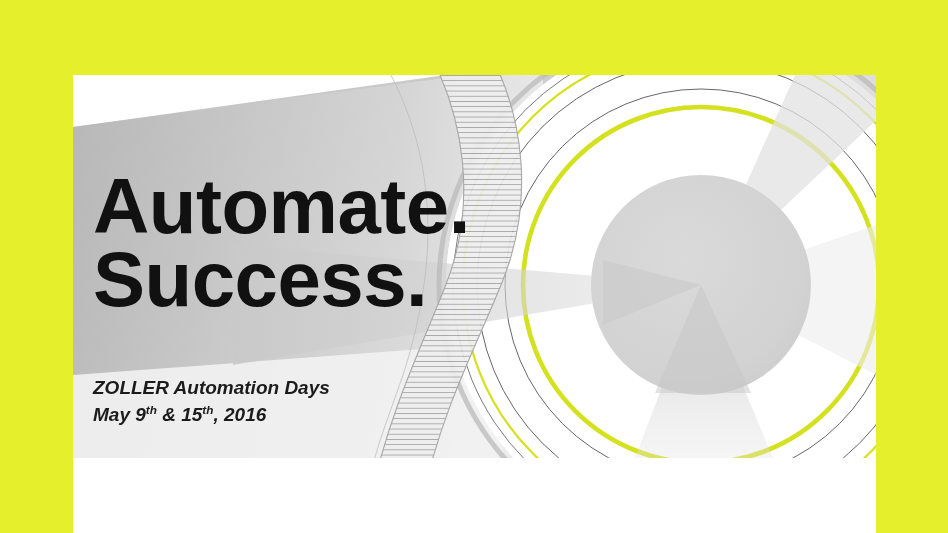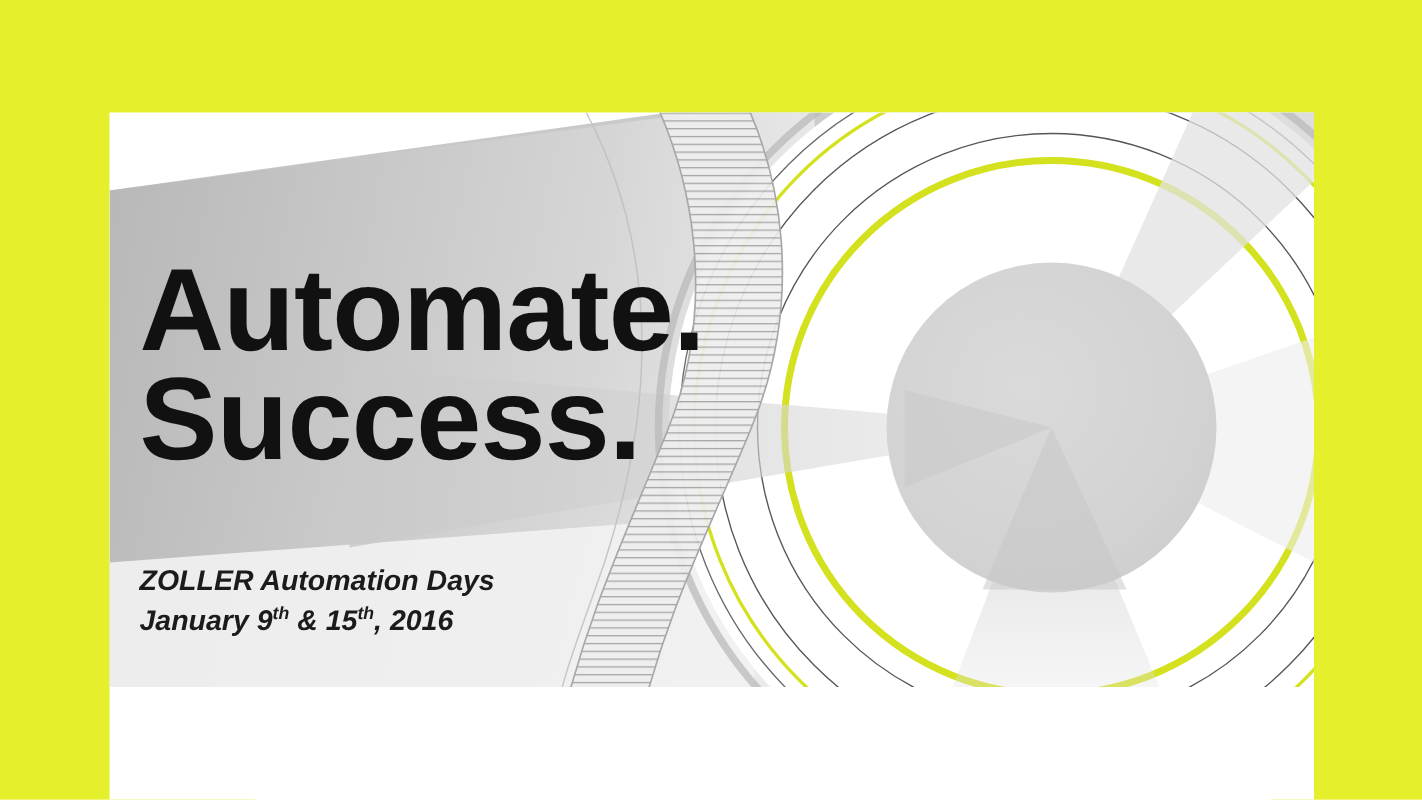--- a/index.html
+++ b/index.html
@@ -158,18 +158,18 @@
     </div>
 
     <div id="headline">
       <span class="hl-line">Automate.</span>
       <span class="hl-line">Success.</span>
     </div>
 
     <div id="subtext">
       <span class="sub-line">ZOLLER Automation Days</span>
       <span class="sub-line">
-        <span>January </span><span>9</span><sup>th</sup><span class="amp"> &amp; </span><span>15</span><sup>th</sup><span>, 2016</span>
+        <span>May </span><span>9</span><sup>th</sup><span class="amp"> &amp; </span><span>15</span><sup>th</sup><span>, 2016</span>
       </span>
     </div>
 
   </div>
 </div>
 
 </body></html>

